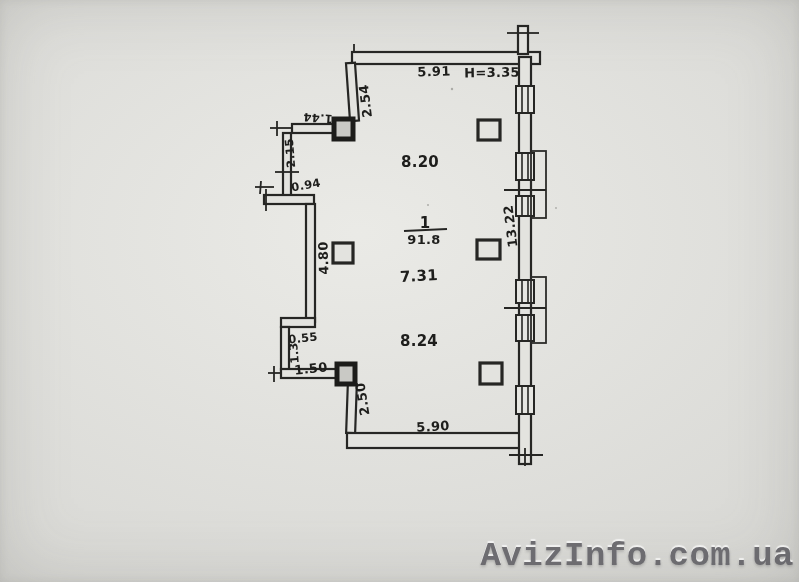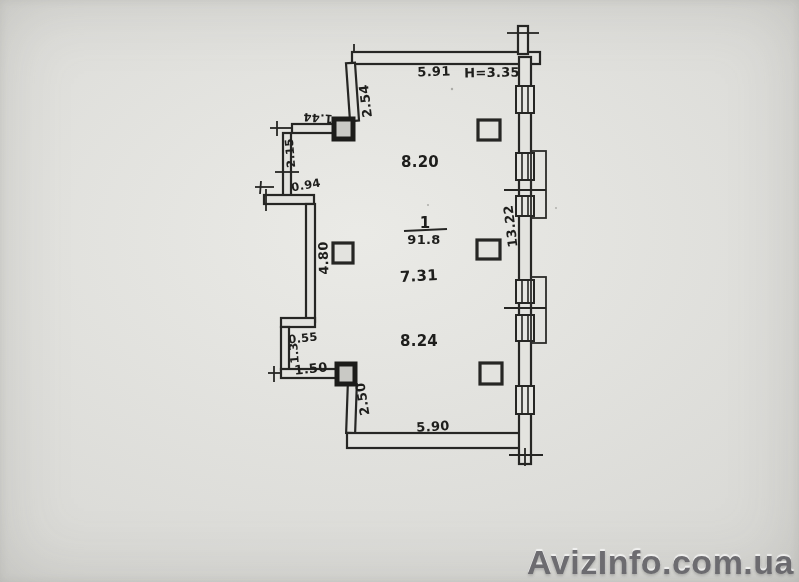--- a/index.html
+++ b/index.html
@@ -19,22 +19,22 @@
   .col-heavy{fill:#c9c9c5;stroke:#1c1c1a;stroke-width:5;}
   .win{fill:#e6e6e2;stroke:#262624;stroke-width:2;}
   .winline{stroke:#262624;stroke-width:1.6;}
   .thin{fill:none;stroke:#2c2c2a;stroke-width:1.8;}
   .tick{stroke:#262624;stroke-width:1.8;fill:none;}
   .dim{font-family:"DejaVu Sans",sans-serif;font-size:13px;font-weight:700;fill:#1e1e1c;text-anchor:middle;letter-spacing:.3px;}
   .dim-sm{font-size:11.5px;}
   .dim-lg{font-size:15px;}
   .speck{fill:#55554f;opacity:.4;}
   .watermark{
-    position:absolute;right:5px;bottom:0px;
-    font-family:Liberation Sans, sans-serif;
+    position:absolute;right:5px;bottom:7px;
+    font-family:Liberation Mono, monospace;
     font-weight:700;font-size:34px;letter-spacing:.5px;
     color:#57565c;opacity:.82;
     text-shadow:0 -2px 1px rgba(255,255,255,.85), 0 2px 3px rgba(60,60,60,.25), 0 0 2px rgba(90,90,95,.3);
   }
 </style>
 </head>
 <body>
 
 <div class="paper">
 <svg width="799" height="582" viewBox="0 0 799 582">

